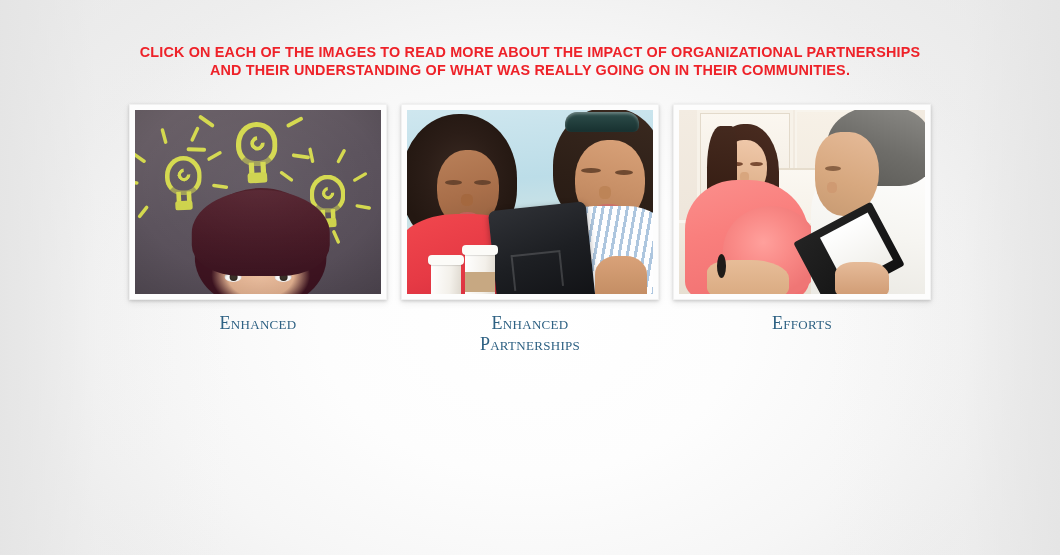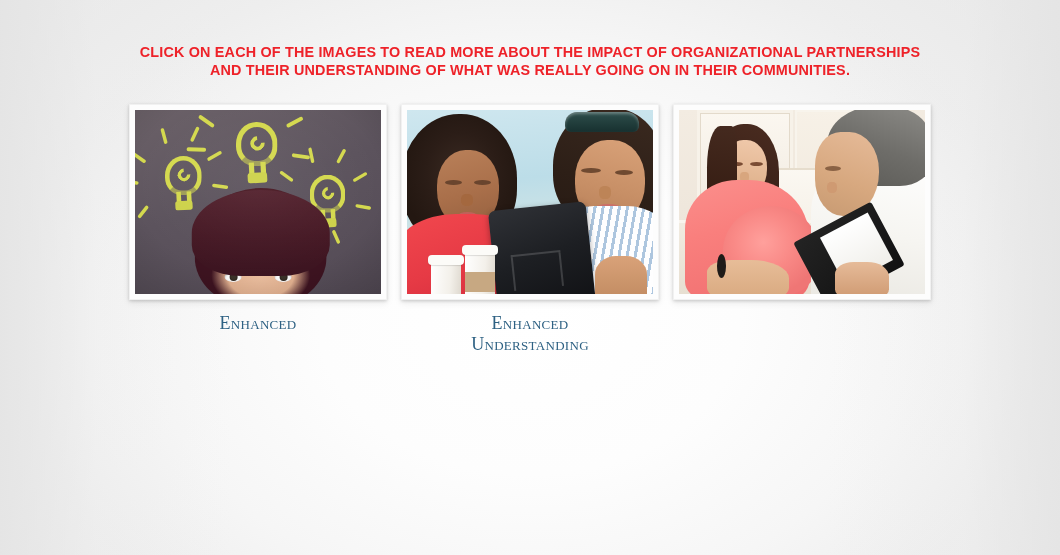--- a/index.html
+++ b/index.html
@@ -448,21 +448,21 @@
           <div class="w2shirt"></div>
 
           <div class="tablet"></div>
           <div class="hand2"></div>
           <div class="cup c1"></div>
           <div class="cup c2"></div>
         </div>
       </div>
       <div class="caption">
         <span class="ln">Enhanced</span>
-        <span class="ln">Understanding</span>
+        <span class="ln">Partnerships</span>
       </div>
     </div>
 
     <div class="card">
       <div class="frame">
         <div class="photo">
           <div class="ph3"></div>
           <div class="wallpanel"></div>
           <div class="wallpanel2"></div>
           <div class="dispenser"></div>
@@ -486,17 +486,18 @@
           <div class="docHair"></div>
           <div class="docFace">
             <span style="position:absolute;left:10px;top:34px;width:16px;height:5px;background:#8a6244;border-radius:50%;"></span>
             <span style="position:absolute;left:12px;top:50px;width:10px;height:11px;background:#cf9a72;border-radius:40%;"></span>
           </div>
           <div class="clipboard"></div>
           <div class="docHand"></div>
         </div>
       </div>
       <div class="caption">
+        <span class="ln">Efforts</span>
       </div>
     </div>
 
   </div>
 </div>
 
 </body></html>

